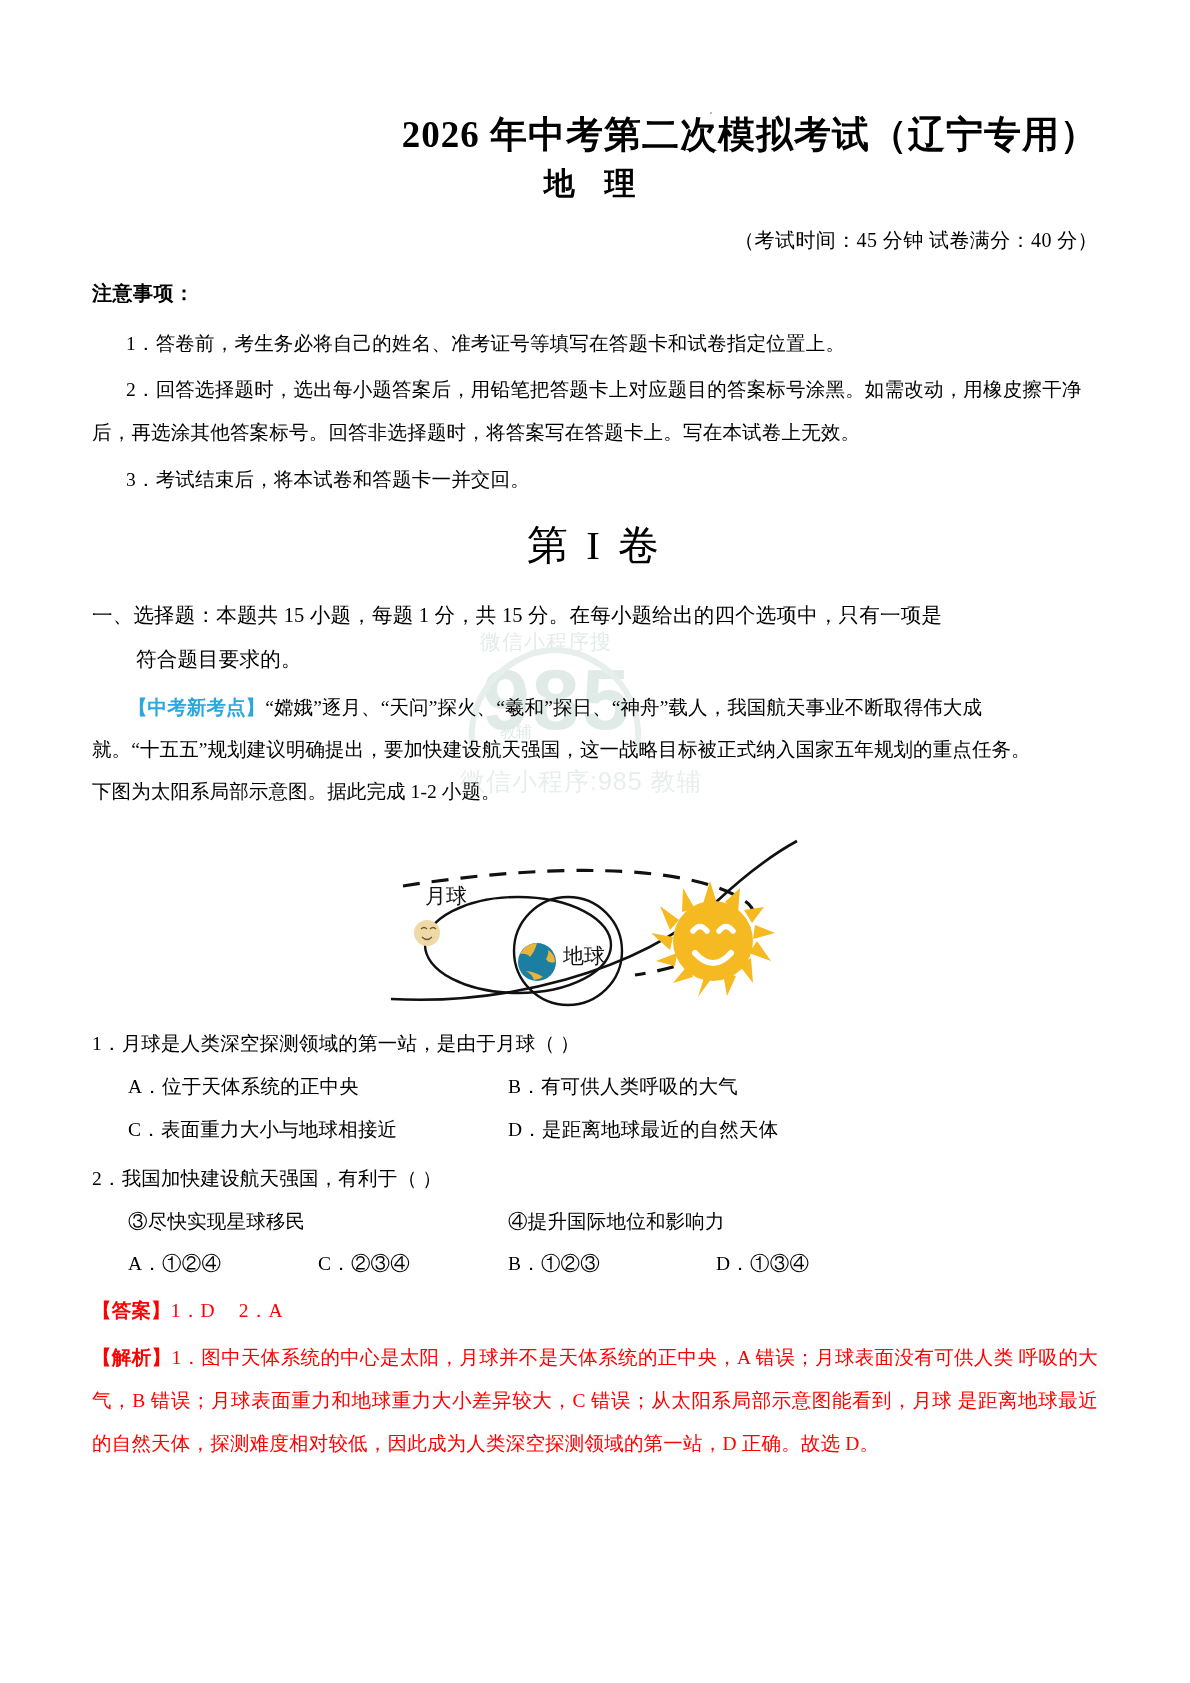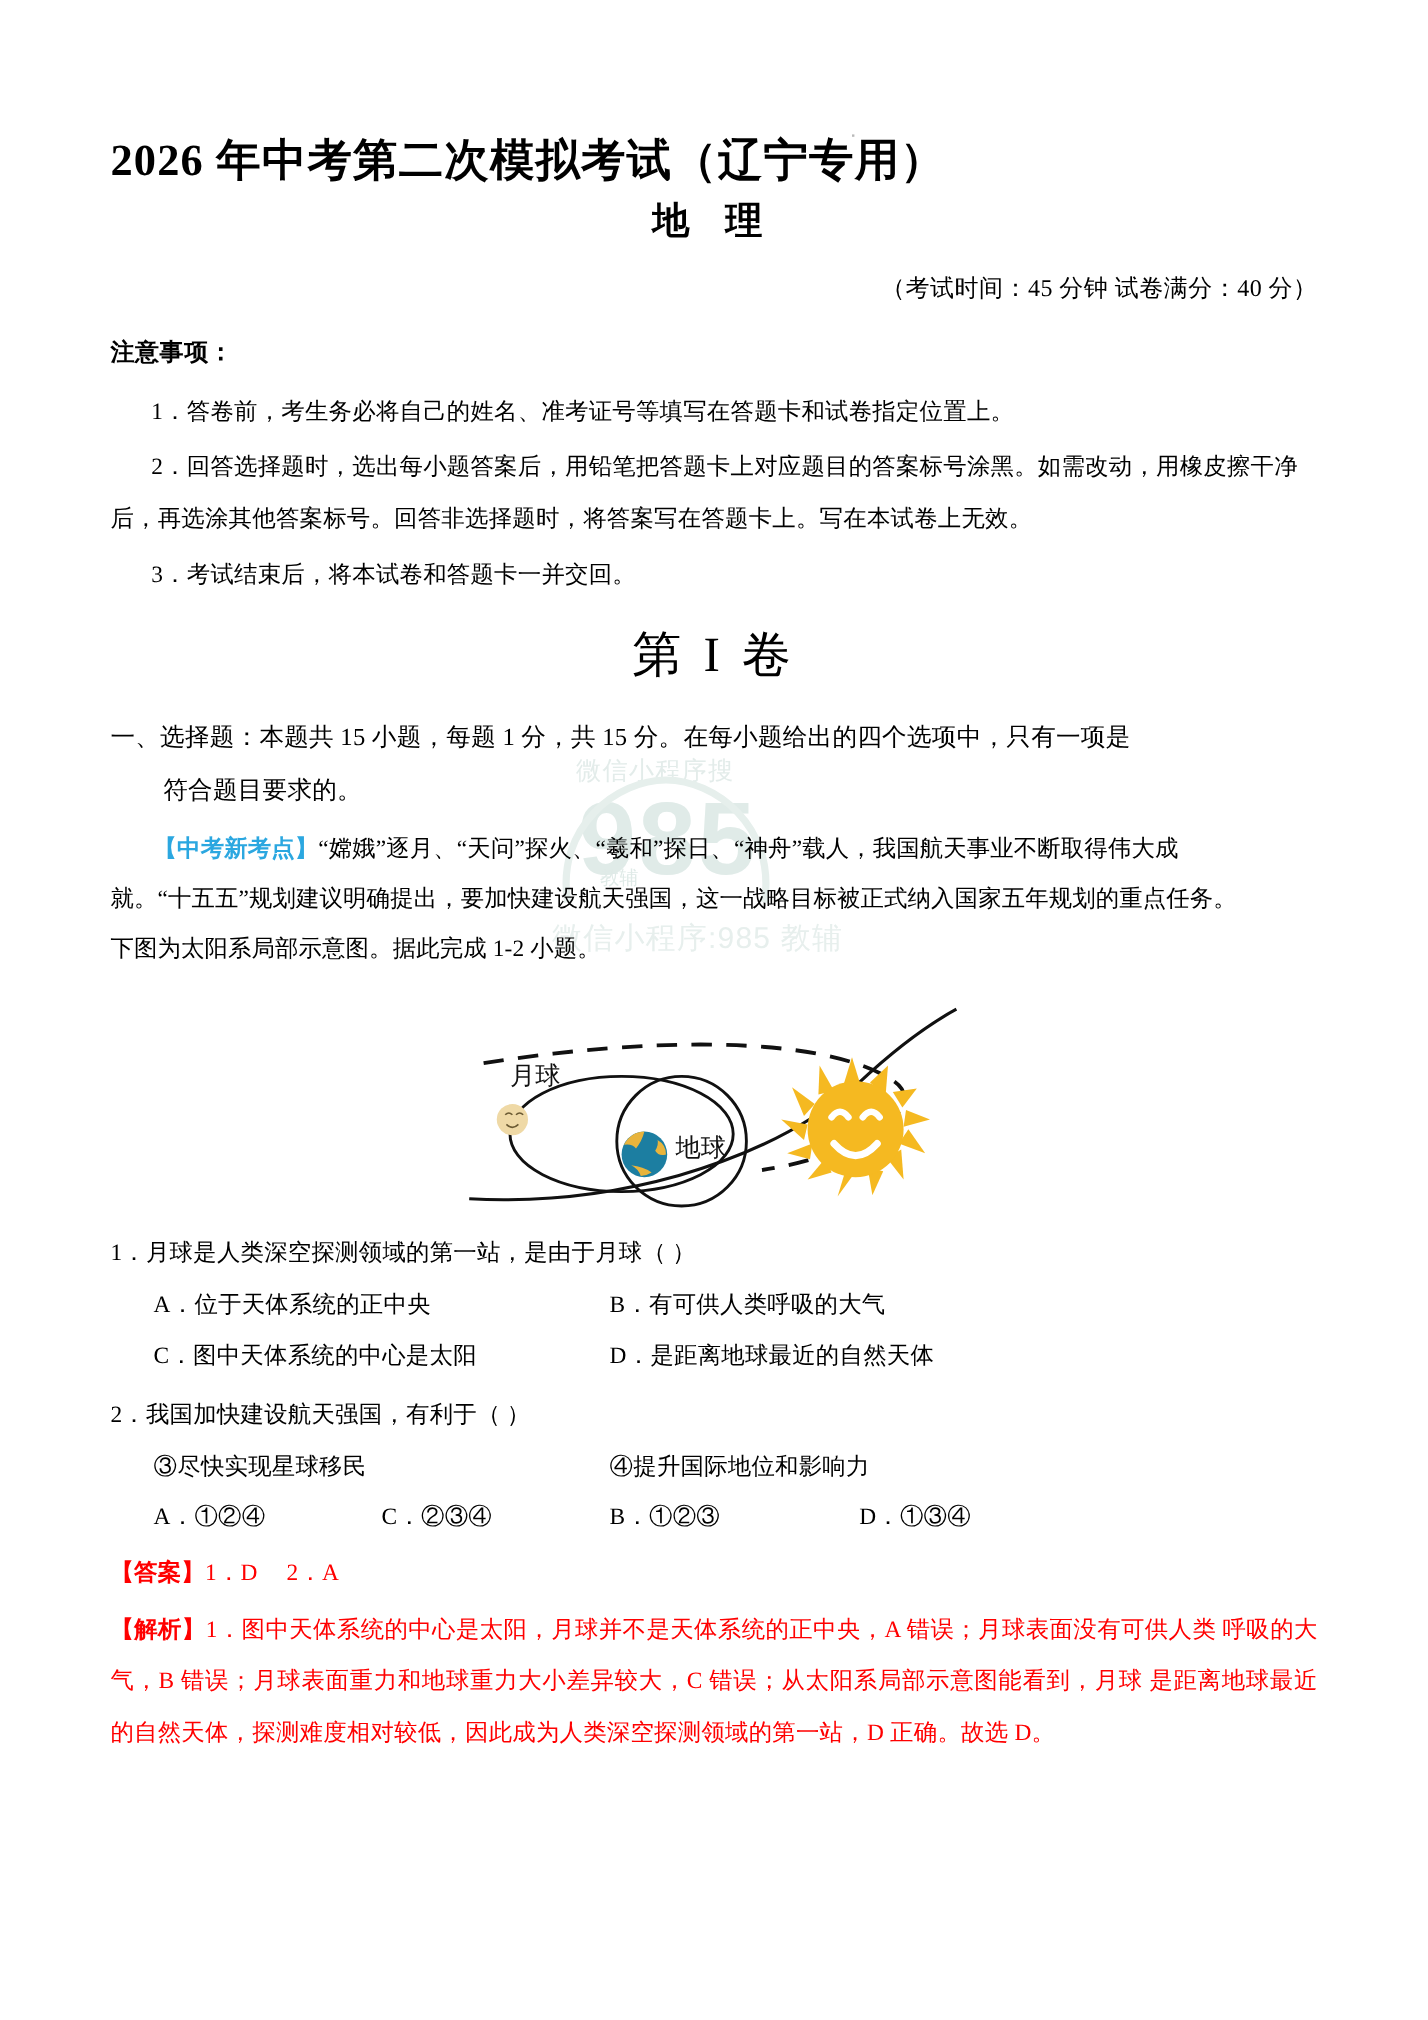--- a/index.html
+++ b/index.html
@@ -76,21 +76,21 @@
     width: 2px;
     height: 2px;
     background: #b9b9b9;
     z-index: 2;
   }
 
   
   h1.doc-title {
     font-size: 37px;
     font-weight: bold;
-    text-align: left;
+    text-align: right;
     margin: 0 0 6px 0;
     letter-spacing: 1px;
     line-height: 1.25;
   }
   h2.doc-subject {
     font-size: 31px;
     font-weight: bold;
     text-align: center;
     margin: 0 0 22px 0;
     letter-spacing: 11px;
@@ -292,21 +292,21 @@
         <text x="178" y="140" font-family="Liberation Serif, serif" font-size="21" fill="#111111">地球</text>
       </svg>
     </div>
 
     <div class="q-stem">1．月球是人类深空探测领域的第一站，是由于月球（  ）</div>
     <div class="opt-row opt-2col">
       <span class="opt">A．位于天体系统的正中央</span>
       <span class="opt">B．有可供人类呼吸的大气</span>
     </div>
     <div class="opt-row opt-2col">
-      <span class="opt">C．图中天体系统的中心是太阳</span>
+      <span class="opt">C．表面重力大小与地球相接近</span>
       <span class="opt">D．是距离地球最近的自然天体</span>
     </div>
 
     <div class="q-stem">2．我国加快建设航天强国，有利于（  ）</div>
     <div class="opt-row opt-2col">
       <span class="opt">③尽快实现星球移民</span>
       <span class="opt">④提升国际地位和影响力</span>
     </div>
     <div class="opt-row opt-4col">
       <span class="opt">A．①②④</span>

